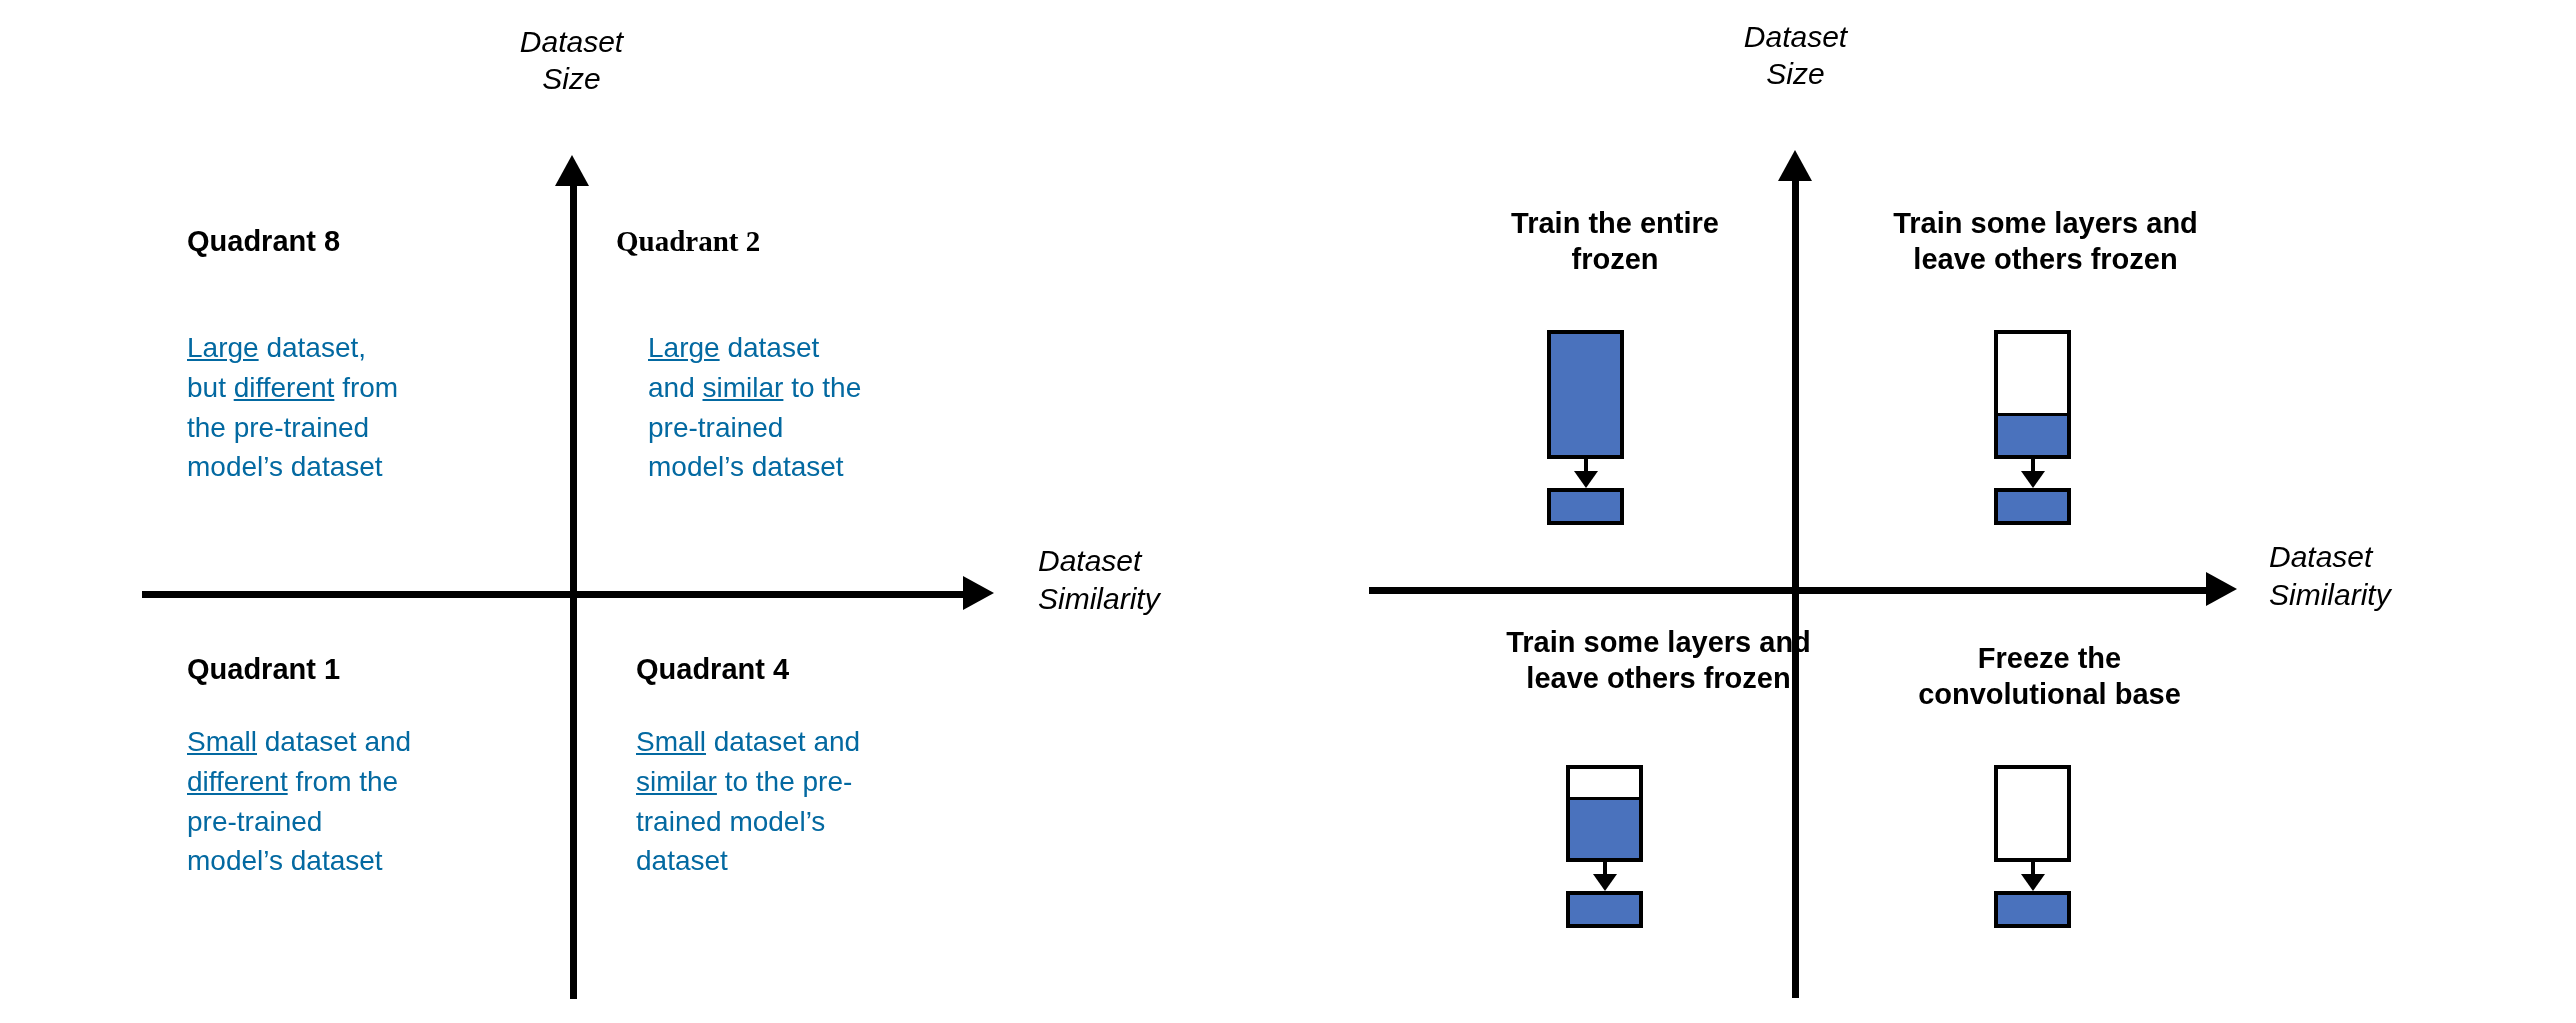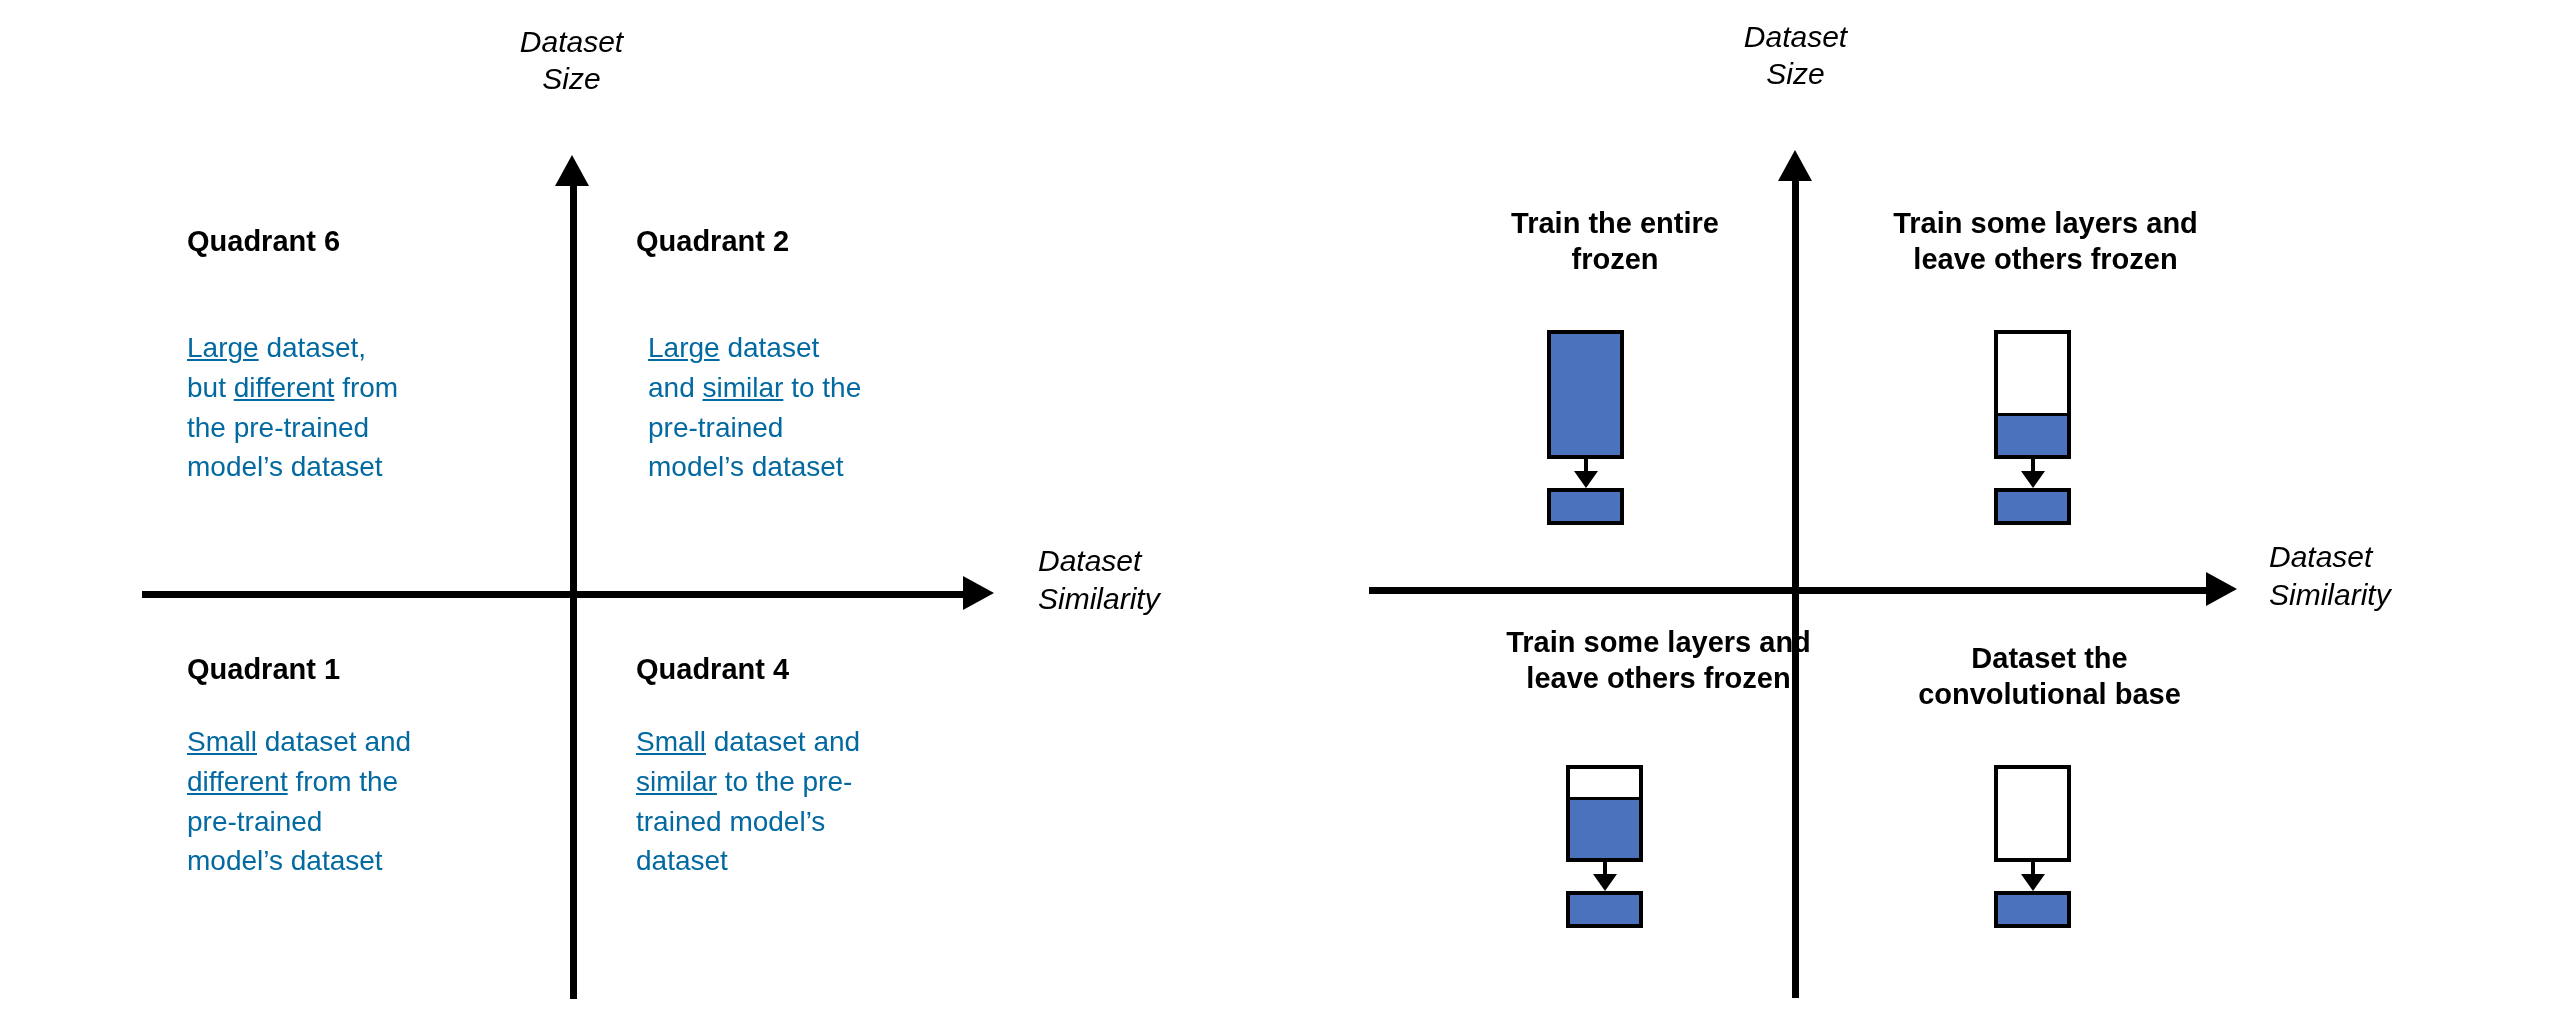--- a/index.html
+++ b/index.html
@@ -145,26 +145,26 @@
 
     <div class="axis-h-line" style="left:142px; top:591px; width:823px;"></div>
     <div class="arrow-right" style="left:963px; top:576px;"></div>
 
     <div class="axis-caption centered" style="left:467px; top:22.5px; width:209px;">Dataset
 Size</div>
 
     <div class="axis-caption" style="left:1038px; top:542px; width:225px;">Dataset
 Similarity</div>
 
-    <div class="quad-title" style="left:187px; top:224px;">Quadrant 6</div>
+    <div class="quad-title" style="left:187px; top:224px;">Quadrant 8</div>
     <div class="quad-body" style="left:187px; top:328px; width:338px;">
       <u>Large</u> dataset,<br>but <u>different</u> from<br>the pre-trained<br>model’s dataset
     </div>
 
-    <div class="quad-title" style="left:636px; top:224px;">Quadrant 2</div>
+    <div class="quad-title" style="left:616px; top:224px;font-family:Liberation Serif, serif;">Quadrant 2</div>
     <div class="quad-body" style="left:648px; top:328px; width:338px;">
       <u>Large</u> dataset<br>and <u>similar</u> to the<br>pre-trained<br>model’s dataset
     </div>
 
     <div class="quad-title" style="left:187px; top:652px;">Quadrant 1</div>
     <div class="quad-body" style="left:187px; top:722px; width:346px;">
       <u>Small</u> dataset and<br><u>different</u> from the<br>pre-trained<br>model’s dataset
     </div>
 
     <div class="quad-title" style="left:636px; top:652px;">Quadrant 4</div>
@@ -220,21 +220,21 @@
       <div class="blk" style="left:0; top:0; width:77px; height:97px;">
         <div class="fill-bottom" style="height:68%; --accent:#4a72bd;"></div>
       </div>
       <div class="connector" style="left:0; top:97px; width:77px; height:29px;">
         <div class="shaft" style="height:16px;"></div>
         <div class="head"></div>
       </div>
       <div class="blk solid" style="left:0; top:126px; width:77px; height:37px; --accent:#4a72bd;"></div>
     </div>
 
-    <div class="cell-heading" style="left:592px; top:640px; width:403px;">Dataset the
+    <div class="cell-heading" style="left:592px; top:640px; width:403px;">Freeze the
 convolutional base</div>
 
     <div class="stack" style="left:738px; top:765px; width:77px; height:185px;">
       <div class="blk" style="left:0; top:0; width:77px; height:97px;"></div>
       <div class="connector" style="left:0; top:97px; width:77px; height:29px;">
         <div class="shaft" style="height:16px;"></div>
         <div class="head"></div>
       </div>
       <div class="blk solid" style="left:0; top:126px; width:77px; height:37px; --accent:#4a72bd;"></div>
     </div>

